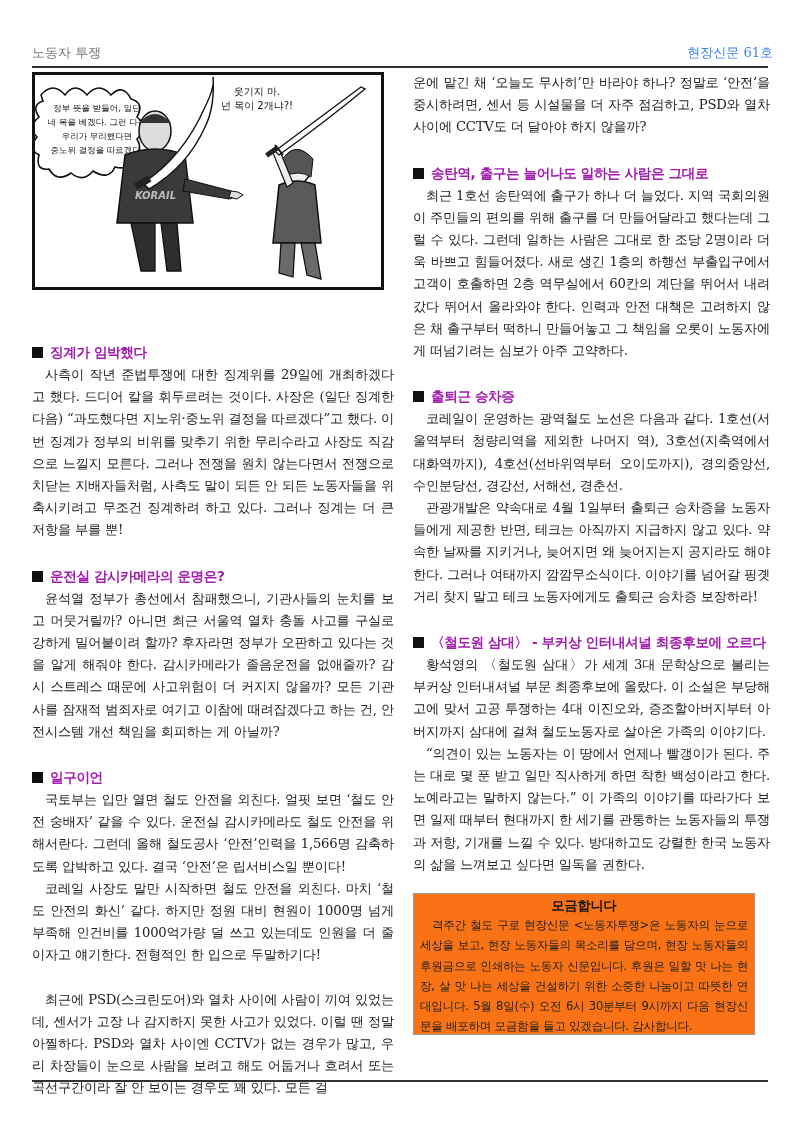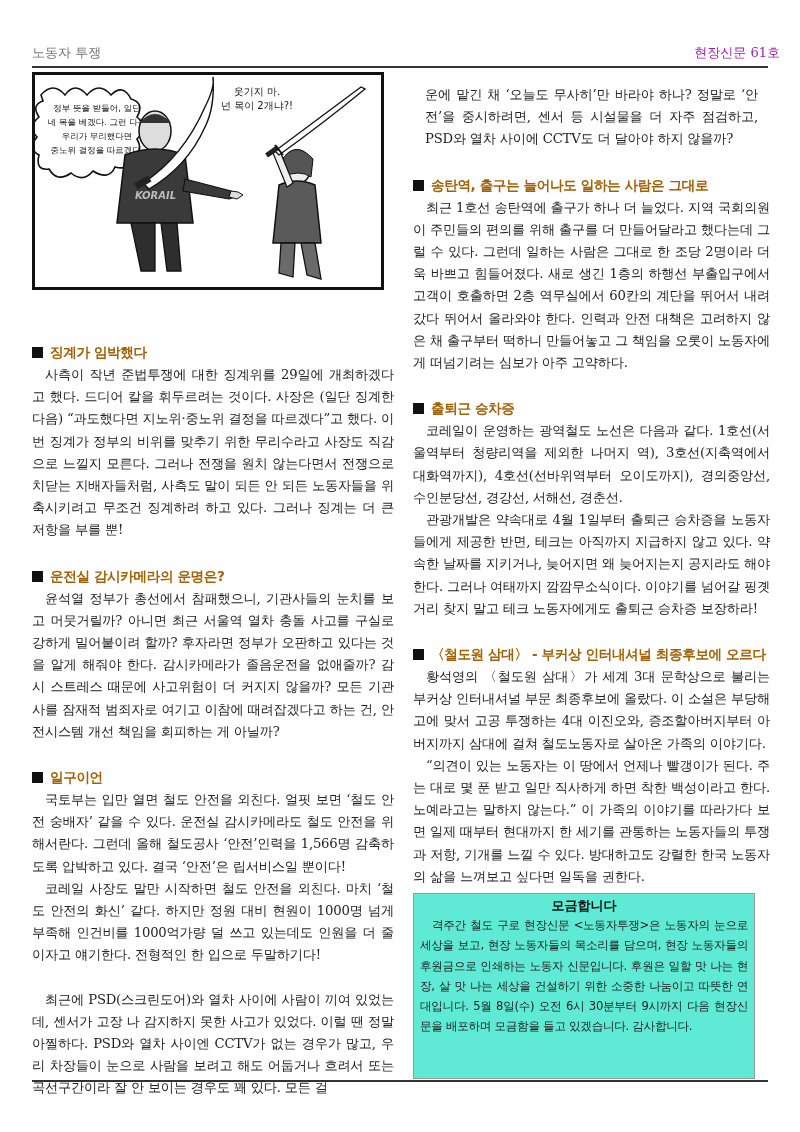--- a/index.html
+++ b/index.html
@@ -1,32 +1,32 @@
 <!DOCTYPE html>
 <html><head>
 <meta charset="utf-8">
 <style>
   html, body { margin: 0; padding: 0; background: #ffffff; }
   body { width: 800px; height: 1132px; position: relative; overflow: hidden;
          font-family: "DejaVu Serif", "Liberation Serif", serif; color: #222; }
   .hdr-left { position: absolute; left: 32px; top: 44px; font-size: 13px; color: #737373; }
-  .hdr-right { position: absolute; right: 20px; top: 44px; font-size: 13px; color: #a21caf; }
+  .hdr-right { position: absolute; right: 27px; top: 44px; font-size: 13px; color: #3b82f6; }
   .hdr-rule { position: absolute; left: 32px; right: 32px; top: 66px; height: 2px; background: #333; }
   .col { position: absolute; font-size: 13.2px; line-height: 22.2px; text-align: justify; letter-spacing: -0.2px; }
   .col-left { left: 32px; width: 362px; }
   .col-right { left: 413px; width: 357px; }
   .section { margin-bottom: 22px; }
   .sec-title { font-family: "DejaVu Sans", "Liberation Sans", sans-serif; font-weight: bold;
-               font-size: 13.6px; line-height: 24px; color: #a16207; letter-spacing: -0.4px; white-space: nowrap; }
+               font-size: 13.6px; line-height: 24px; color: #a21caf; letter-spacing: -0.4px; white-space: nowrap; }
   .sec-title .sq { display: inline-block; width: 11px; height: 11px; background: #111; margin-right: 7px; vertical-align: -1px; }
   .para { text-indent: 13px; margin: 0; }
-  .para-noindent { text-indent: 0; margin: 12px; }
+  .para-noindent { text-indent: 0; margin: 0; }
   .cartoon { position: absolute; left: 32px; top: 72px; width: 346px; height: 212px; border: 3px solid #111; background: #fff; overflow: hidden; }
   .cartoon svg { width: 100%; height: 100%; display: block; }
-  .fund-box { position: absolute; left: 413px; top: 893px; width: 342px; height: 186px; border: 1px solid #999; background: #5eead4; box-sizing: border-box; padding: 3px 6px 0 6px; }
+  .fund-box { position: absolute; left: 413px; top: 893px; width: 342px; height: 142px; border: 1px solid #999; background: #f97316; box-sizing: border-box; padding: 3px 6px 0 6px; }
   .fund-title { text-align: center; font-family: "DejaVu Sans", "Liberation Sans", sans-serif; font-weight: bold; font-size: 13px; line-height: 18px; color: #111; }
   .fund-body { font-family: "DejaVu Sans", "Liberation Sans", sans-serif; font-size: 11.6px; line-height: 20.3px; text-align: justify; text-indent: 12px; color: #222; letter-spacing: -0.3px; }
   .ftr-rule { position: absolute; left: 32px; right: 32px; top: 1080px; height: 2px; background: #333; }
   .ftr-text { position: absolute; left: 0; right: 0; top: 1140px; text-align: center; font-family: "DejaVu Sans", "Liberation Sans", sans-serif; font-size: 10.5px; color: #222; letter-spacing: -0.2px; }
 </style>
 </head>
 <body>
 
 <div class="hdr-left">노동자 투쟁</div>
 <div class="hdr-right">현장신문 61호</div>

